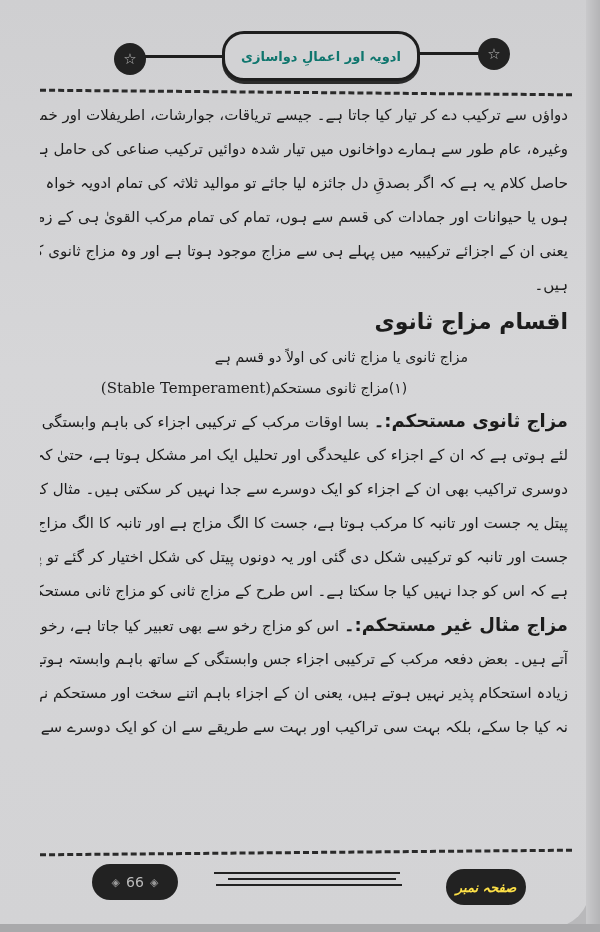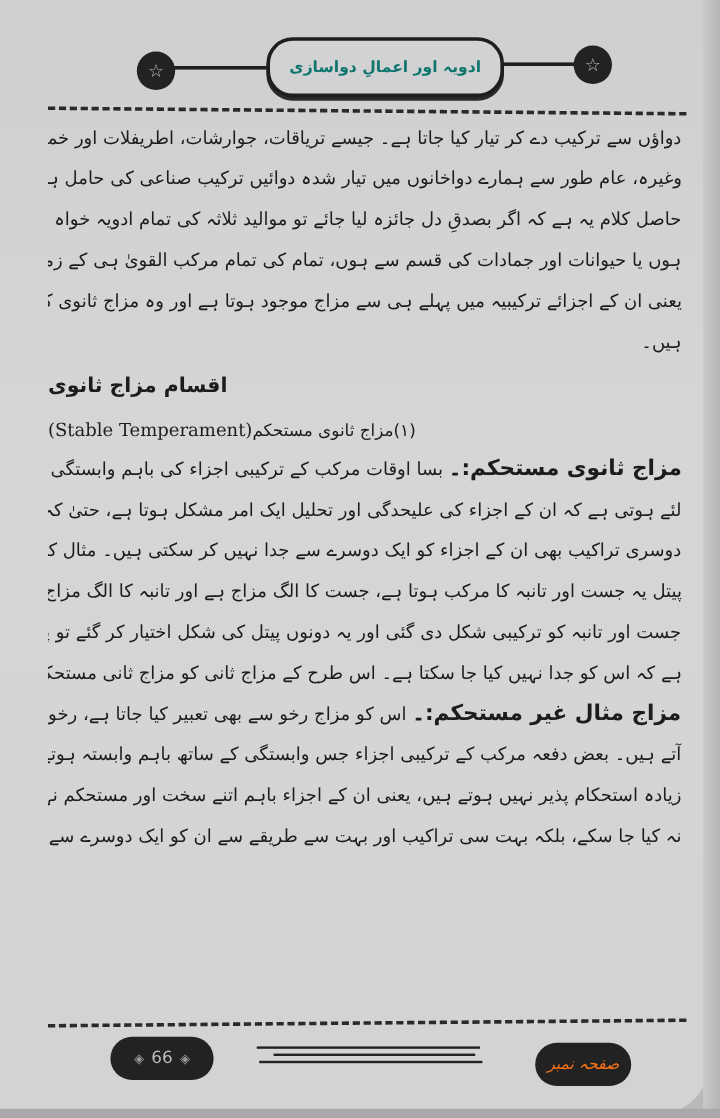--- a/index.html
+++ b/index.html
@@ -51,44 +51,44 @@
     position: absolute; left: 40px; top: 98px; width: 528px;
     direction: rtl; text-align: justify; color: #1c1c1c;
     font-family: "DejaVu Sans", sans-serif; font-size: 15px;
   }
   .line-row {
     height: 34px; line-height: 34px; white-space: nowrap; overflow: hidden;
     text-align: right;
   }
   .line-row.justify { text-align-last: justify; text-align: justify; }
   .heading {
-    text-align: left; font-size: 17px; height: 40px; line-height: 40px; font-weight: bold;
+    text-align: right; font-size: 22px; height: 40px; line-height: 40px; font-weight: bold;
   }
   .intro-line { height: 30px; line-height: 30px; font-size: 14px; text-align: right; padding-right: 100px; }
-  .list-line { height: 32px; line-height: 32px; font-size: 14px; text-align: left; padding-right: 100px; }
+  .list-line { height: 32px; line-height: 32px; font-size: 14px; text-align: center; padding-right: 100px; }
   .list-line .en { direction: ltr; unicode-bidi: embed; font-family: "DejaVu Serif", serif; font-size: 15px; }
   .term { font-weight: bold; font-size: 18px; }
 
   
   .footer { position: absolute; left: 80px; top: 860px; width: 460px; height: 50px; }
   .page-num-badge {
     position: absolute; left: 12px; top: 4px; width: 86px; height: 36px;
     background: #222; border-radius: 18px; color: #bbb; font-size: 14px;
     display: flex; align-items: center; justify-content: center; gap: 6px;
   }
   .page-num-badge .orn { font-size: 11px; color: #999; }
   .arrows { position: absolute; left: 134px; top: 10px; width: 190px; height: 24px; }
   .arrows .a { position: absolute; height: 2px; background: #222; }
   .arrows .a1 { left: 0; top: 2px; width: 186px; }
   .arrows .a2 { left: 14px; top: 8px; width: 168px; }
   .arrows .a3 { left: 2px; top: 14px; width: 186px; }
   .label-badge {
     position: absolute; left: 366px; top: 9px; width: 80px; height: 36px;
-    background: #222; border-radius: 18px; color: #f97316; font-size: 13px;
-    display: flex; align-items: center; justify-content: center; direction: rtl; font-style: italic;
+    background: #222; border-radius: 18px; color: #fde047; font-size: 13px;
+    display: flex; align-items: center; justify-content: center; direction: rtl; font-style: italic; font-weight: bold;
   }
 </style>
 </head>
 <body>
 
 <div class="page">
 
   <div class="header">
     <div class="line left"></div>
     <div class="line right"></div>
@@ -103,20 +103,21 @@
     <div class="line-row justify">دواؤں سے ترکیب دے کر تیار کیا جاتا ہے۔ جیسے تریاقات، جوارشات، اطریفلات اور خمیرہ جات</div>
     <div class="line-row">وغیرہ، عام طور سے ہمارے دواخانوں میں تیار شدہ دوائیں ترکیب صناعی کی حامل ہوتی ہیں۔</div>
 
     <div class="line-row justify">حاصل کلام یہ ہے کہ اگر بصدقِ دل جائزہ لیا جائے تو موالید ثلاثہ کی تمام ادویہ خواہ وہ از قبیل نباتات</div>
     <div class="line-row justify">ہوں یا حیوانات اور جمادات کی قسم سے ہوں، تمام کی تمام مرکب القویٰ ہی کے زمرے میں آتی ہیں،</div>
     <div class="line-row justify">یعنی ان کے اجزائے ترکیبیہ میں پہلے ہی سے مزاج موجود ہوتا ہے اور وہ مزاج ثانوی کی حامل ہوتی</div>
     <div class="line-row">ہیں۔</div>
 
     <div class="heading">اقسام مزاج ثانوی</div>
 
+    <div class="intro-line">مزاج ثانوی یا مزاج ثانی کی اولاً دو قسم ہے</div>
 
     <div class="list-line">
       <span>(۱)</span><span>مزاج ثانوی مستحکم</span><span class="en">(Stable Temperament)</span>
     </div>
 
     <div class="line-row justify">
       <span class="term">مزاج ثانوی مستحکم:۔</span>
       <span>بسا اوقات مرکب کے ترکیبی اجزاء کی باہم وابستگی اس قدر استحکام اور مضبوطی</span>
     </div>
     <div class="line-row justify">لئے ہوتی ہے کہ ان کے اجزاء کی علیحدگی اور تحلیل ایک امر مشکل ہوتا ہے، حتیٰ کہ شدت حرارت اور</div>

